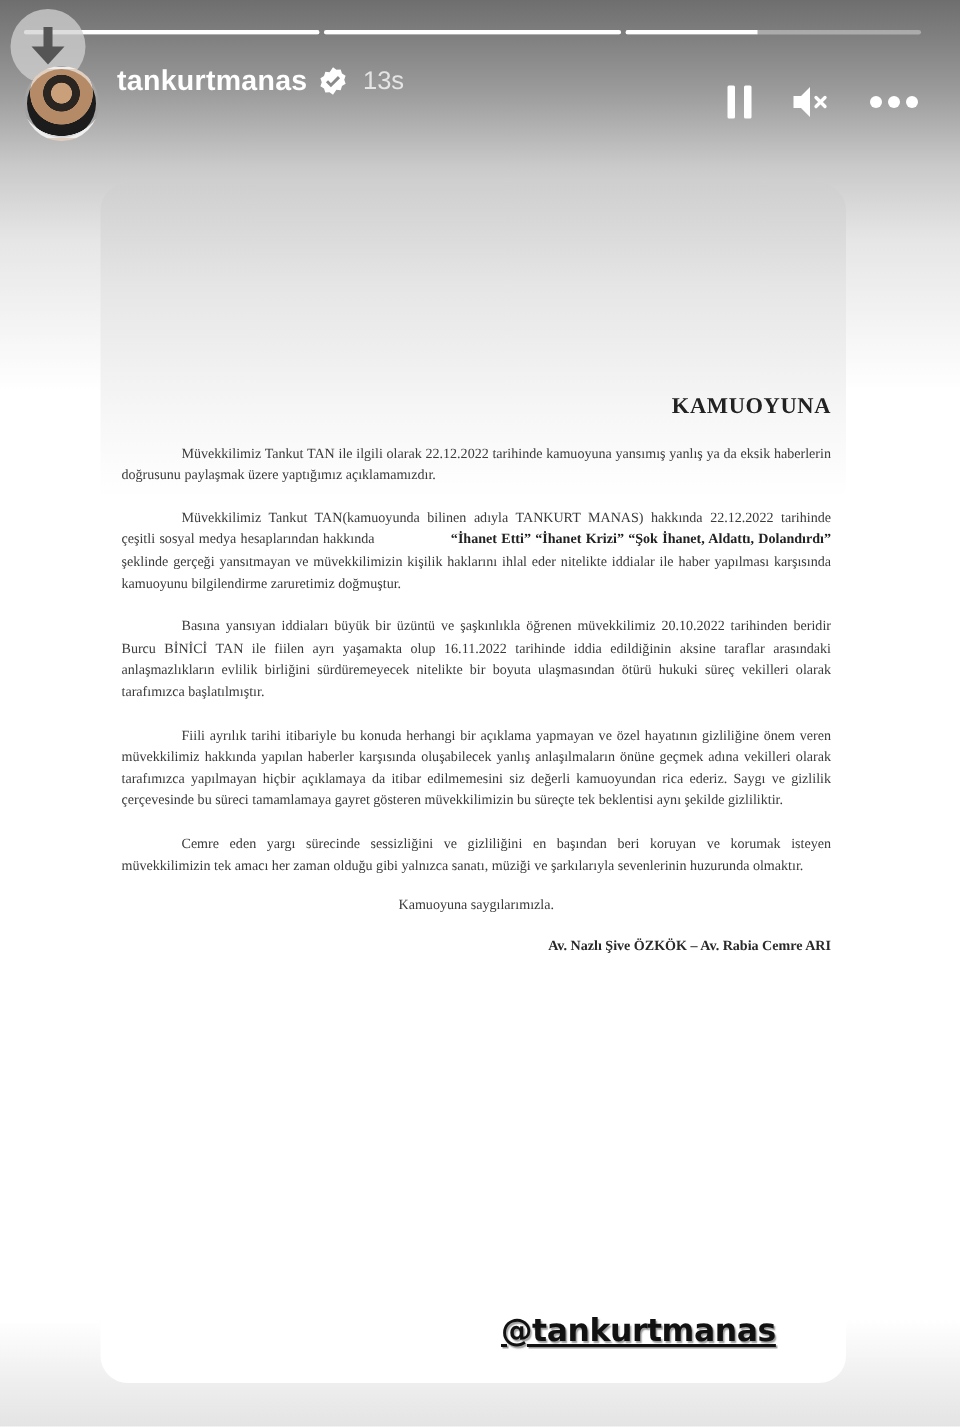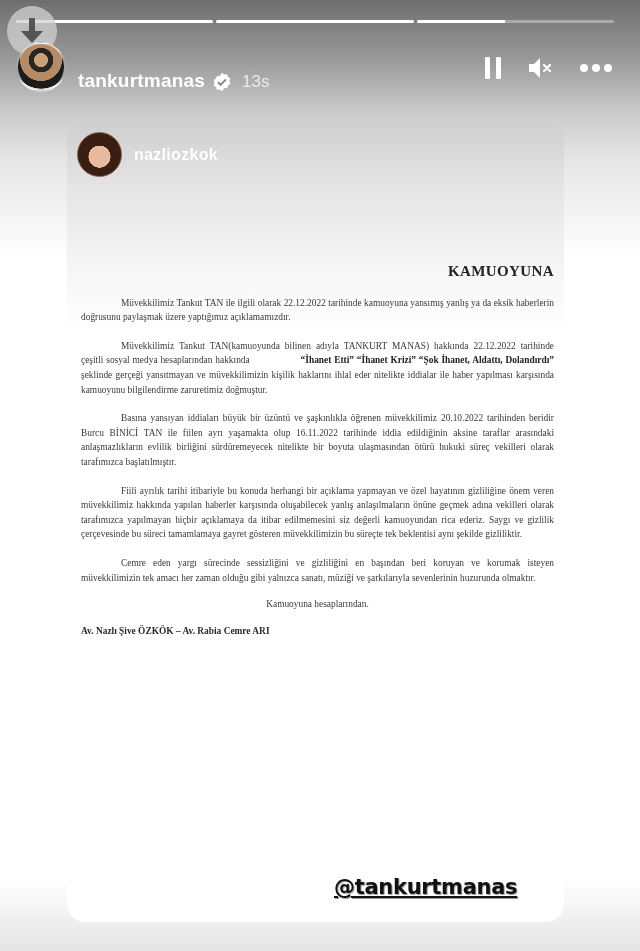--- a/index.html
+++ b/index.html
@@ -15,21 +15,21 @@
   }
   .seg { flex: 1; background: rgba(255,255,255,0.35); border-radius: 2px; position: relative; overflow: hidden; }
   .seg .fill { position: absolute; left: 0; top: 0; bottom: 0; background: #fff; }
   .dl-circle {
     position: absolute; left: 7px; top: 6px; width: 50px; height: 50px; border-radius: 50%;
     background: rgba(210,210,210,0.75);
   }
   .dl-circle svg { position: absolute; left: 11px; top: 10px; }
   .header {
     position: absolute; top: 44px; left: 16px; right: 0; height: 48px;
-    display: flex; align-items: flex-end;
+    display: flex; align-items: flex-start;
   }
   .avatar-main {
     width: 50px; height: 50px; border-radius: 50%;
     background: radial-gradient(circle at 50% 35%, #caa07a 0 18%, #2a2520 19% 32%, #b58a66 33% 55%, #1c1c1c 56% 75%, #d8d8d8 76%);
     border: 2px solid rgba(255,255,255,0.6);
     flex: 0 0 auto;
   }
   .username {
     margin-left: 12px; color: #fff; font-size: 19px; font-weight: bold; letter-spacing: 0.2px;
   }
@@ -52,21 +52,21 @@
   .doc {
     position: absolute; left: 14px; top: 142px; width: 473px;
     font-family: "Liberation Serif", serif; color: #3a3a3a;
     font-size: 9.4px; line-height: 14.6px; text-align: justify;
     filter: blur(0.35px);
   }
   .doc-title { text-align: right; font-weight: bold; font-size: 15px; color: #222; letter-spacing: 0.4px; margin-bottom: 17px; }
   .doc p { text-indent: 40px; margin-bottom: 14px; }
   .doc b { color: #222; margin-left: 48px; }
   .closing { text-align: center; margin-top: -2px; margin-bottom: 12px; }
-  .signature { text-align: left; font-weight: bold; color: #2a2a2a; }
+  .signature { text-align: right; font-weight: bold; color: #2a2a2a; }
   .mention {
     position: absolute; left: 334px; top: 875px;
     font-family: "DejaVu Sans", sans-serif; font-weight: bold; font-size: 21px;
     color: #111; text-decoration: underline; letter-spacing: -0.3px;
     text-shadow: 1px 1px 1px rgba(0,0,0,0.4);
   }
 </style>
 </head>
 <body>
 
@@ -115,30 +115,26 @@
       <svg width="32" height="10" viewBox="0 0 32 10">
         <circle cx="4" cy="5" r="4" fill="#fff"></circle>
         <circle cx="16" cy="5" r="4" fill="#fff"></circle>
         <circle cx="28" cy="5" r="4" fill="#fff"></circle>
       </svg>
     </div>
   </div>
 </div>
 
 <div class="card">
-  <div class="card-user">
-    <div class="avatar-card"></div>
-    <span class="card-username">nazliozkok</span>
-  </div>
 
   <div class="doc">
     <div class="doc-title">KAMUOYUNA</div>
     <p>Müvekkilimiz Tankut TAN ile ilgili olarak 22.12.2022 tarihinde kamuoyuna yansımış yanlış ya da eksik haberlerin doğrusunu paylaşmak üzere yaptığımız açıklamamızdır.</p>
     <p><span>Müvekkilimiz Tankut TAN(kamuoyunda bilinen adıyla TANKURT MANAS) hakkında 22.12.2022 tarihinde çeşitli sosyal medya hesaplarından hakkında </span><b>“İhanet Etti” “İhanet Krizi” “Şok İhanet, Aldattı, Dolandırdı”</b><span> şeklinde gerçeği yansıtmayan ve müvekkilimizin kişilik haklarını ihlal eder nitelikte iddialar ile haber yapılması karşısında kamuoyunu bilgilendirme zaruretimiz doğmuştur.</span></p>
     <p>Basına yansıyan iddiaları büyük bir üzüntü ve şaşkınlıkla öğrenen müvekkilimiz 20.10.2022 tarihinden beridir Burcu BİNİCİ TAN ile fiilen ayrı yaşamakta olup 16.11.2022 tarihinde iddia edildiğinin aksine taraflar arasındaki anlaşmazlıkların evlilik birliğini sürdüremeyecek nitelikte bir boyuta ulaşmasından ötürü hukuki süreç vekilleri olarak tarafımızca başlatılmıştır.</p>
     <p>Fiili ayrılık tarihi itibariyle bu konuda herhangi bir açıklama yapmayan ve özel hayatının gizliliğine önem veren müvekkilimiz hakkında yapılan haberler karşısında oluşabilecek yanlış anlaşılmaların önüne geçmek adına vekilleri olarak tarafımızca yapılmayan hiçbir açıklamaya da itibar edilmemesini siz değerli kamuoyundan rica ederiz. Saygı ve gizlilik çerçevesinde bu süreci tamamlamaya gayret gösteren müvekkilimizin bu süreçte tek beklentisi aynı şekilde gizliliktir.</p>
     <p>Cemre eden yargı sürecinde sessizliğini ve gizliliğini en başından beri koruyan ve korumak isteyen müvekkilimizin tek amacı her zaman olduğu gibi yalnızca sanatı, müziği ve şarkılarıyla sevenlerinin huzurunda olmaktır.</p>
-    <div class="closing">Kamuoyuna hesaplarından.</div>
+    <div class="closing">Kamuoyuna saygılarımızla.</div>
     <div class="signature">Av. Nazlı Şive ÖZKÖK – Av. Rabia Cemre ARI</div>
   </div>
 </div>
 
 <div class="mention">@tankurtmanas</div>
 
 </body></html>

